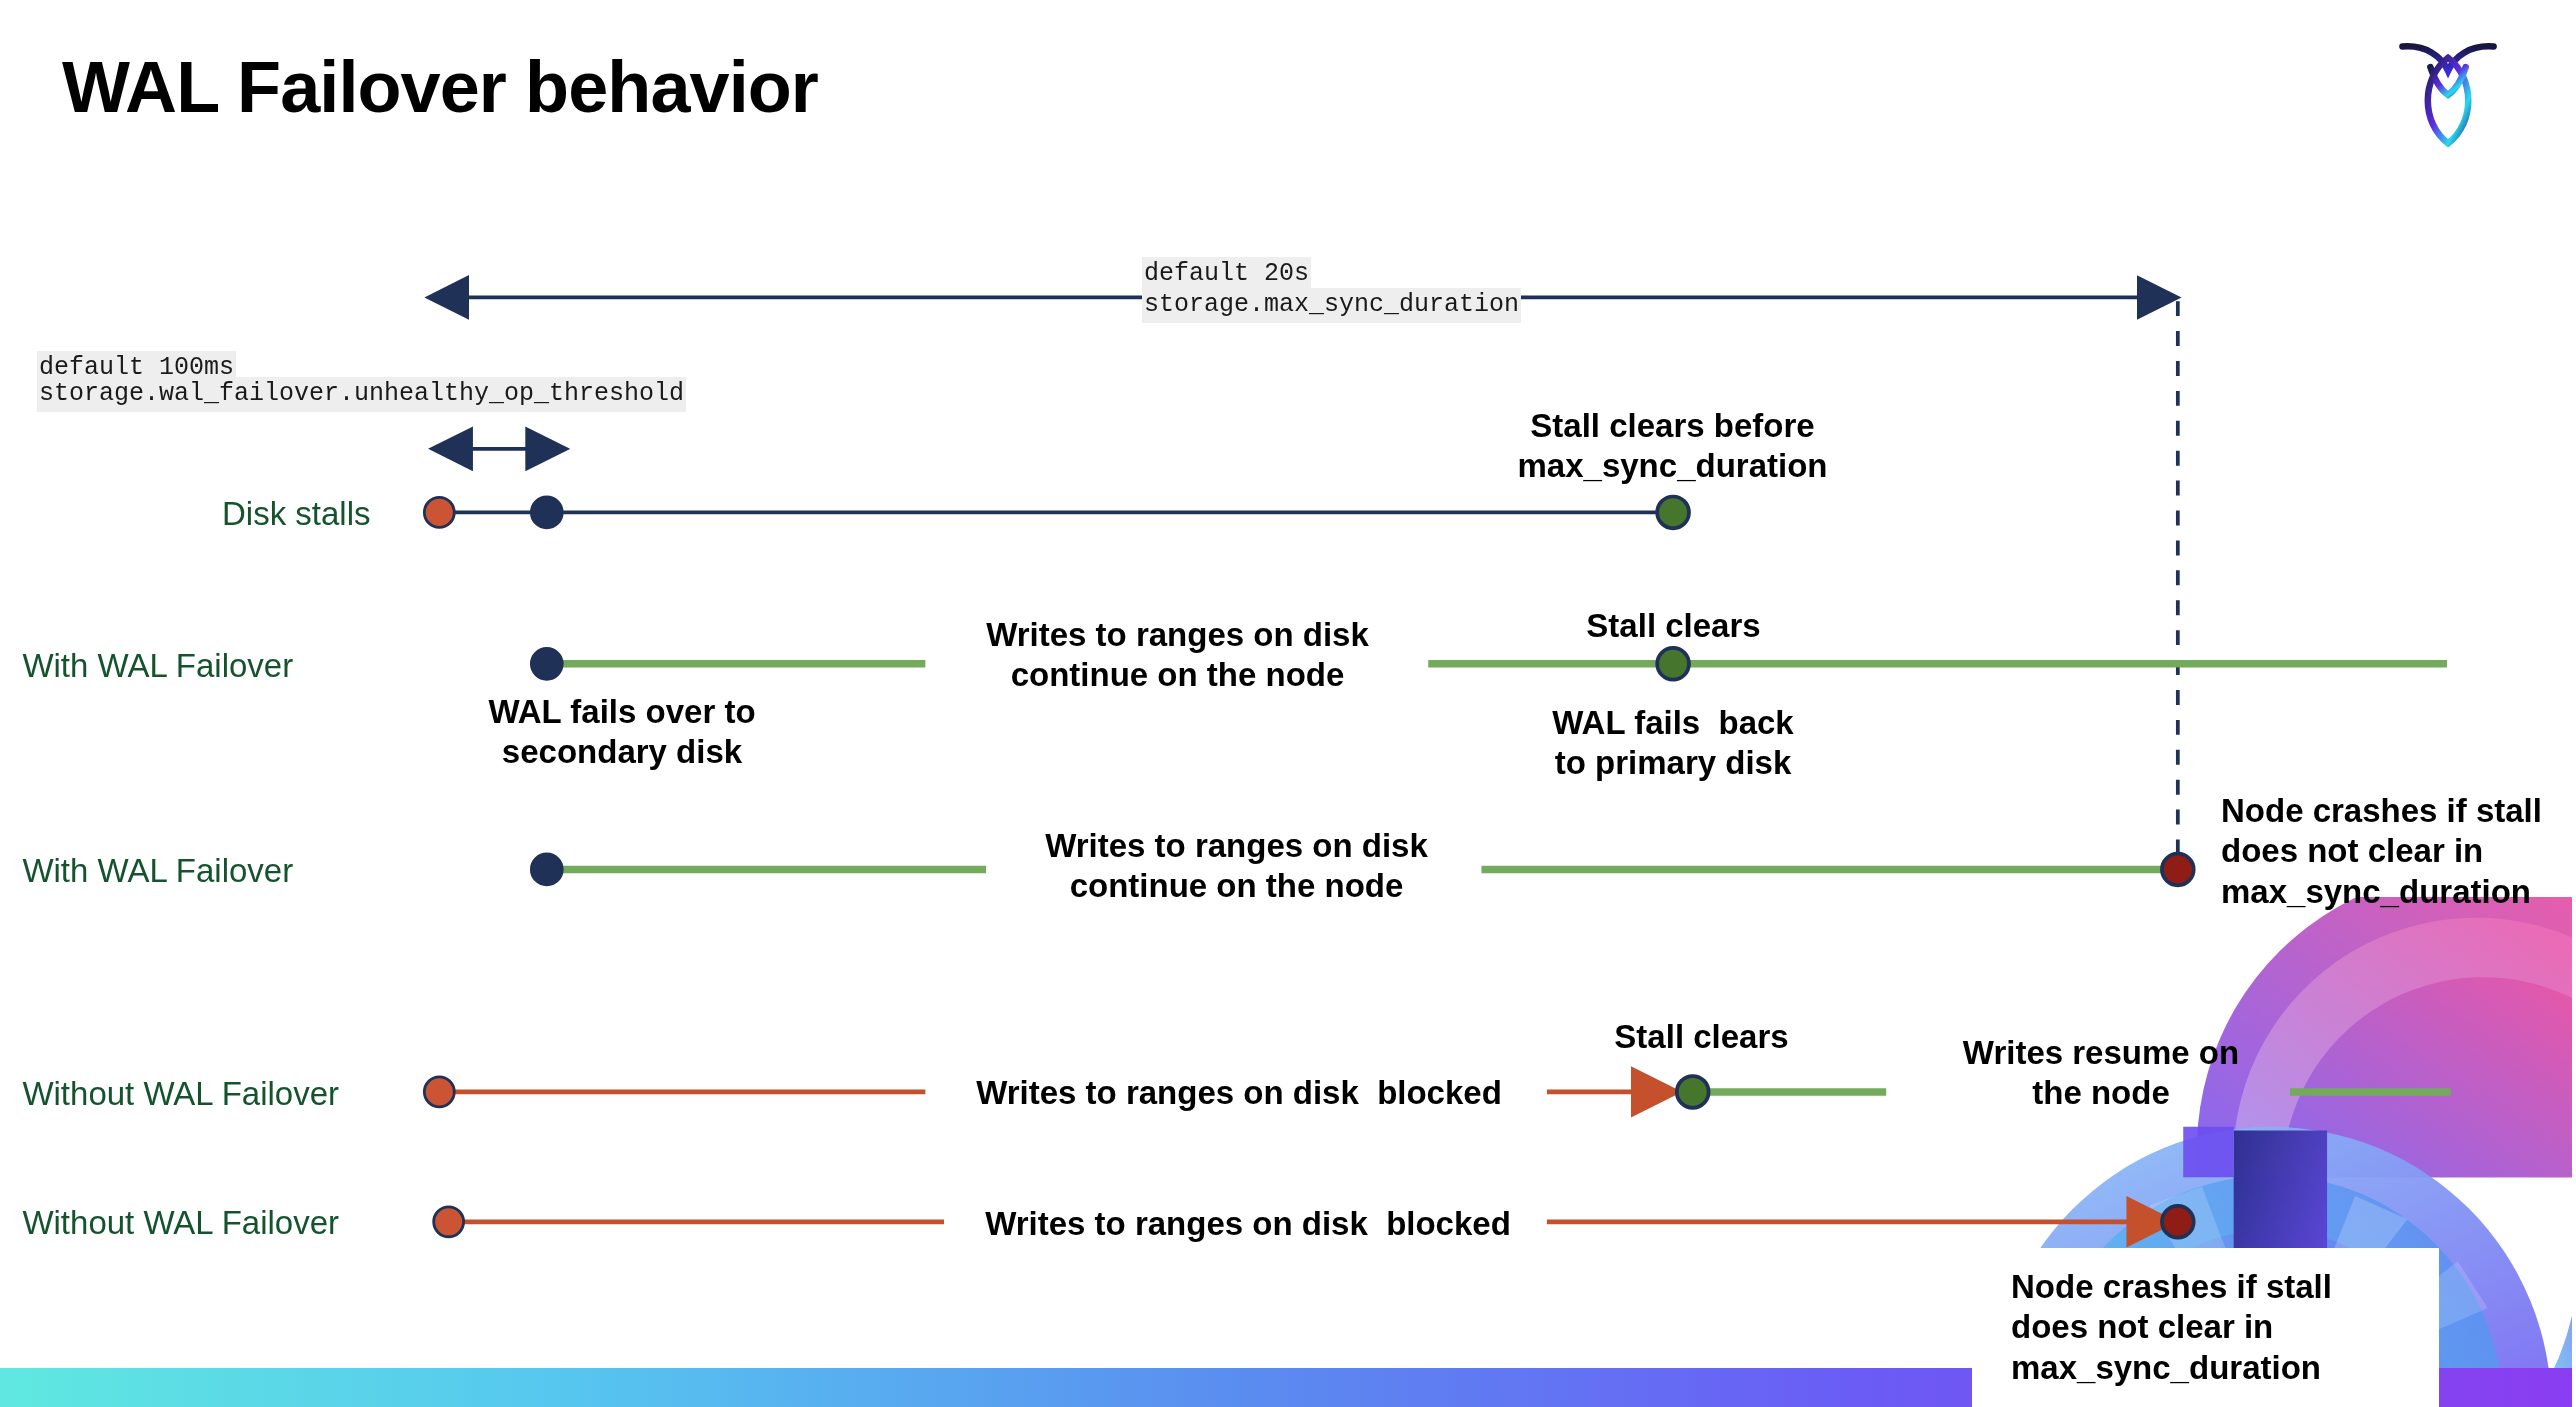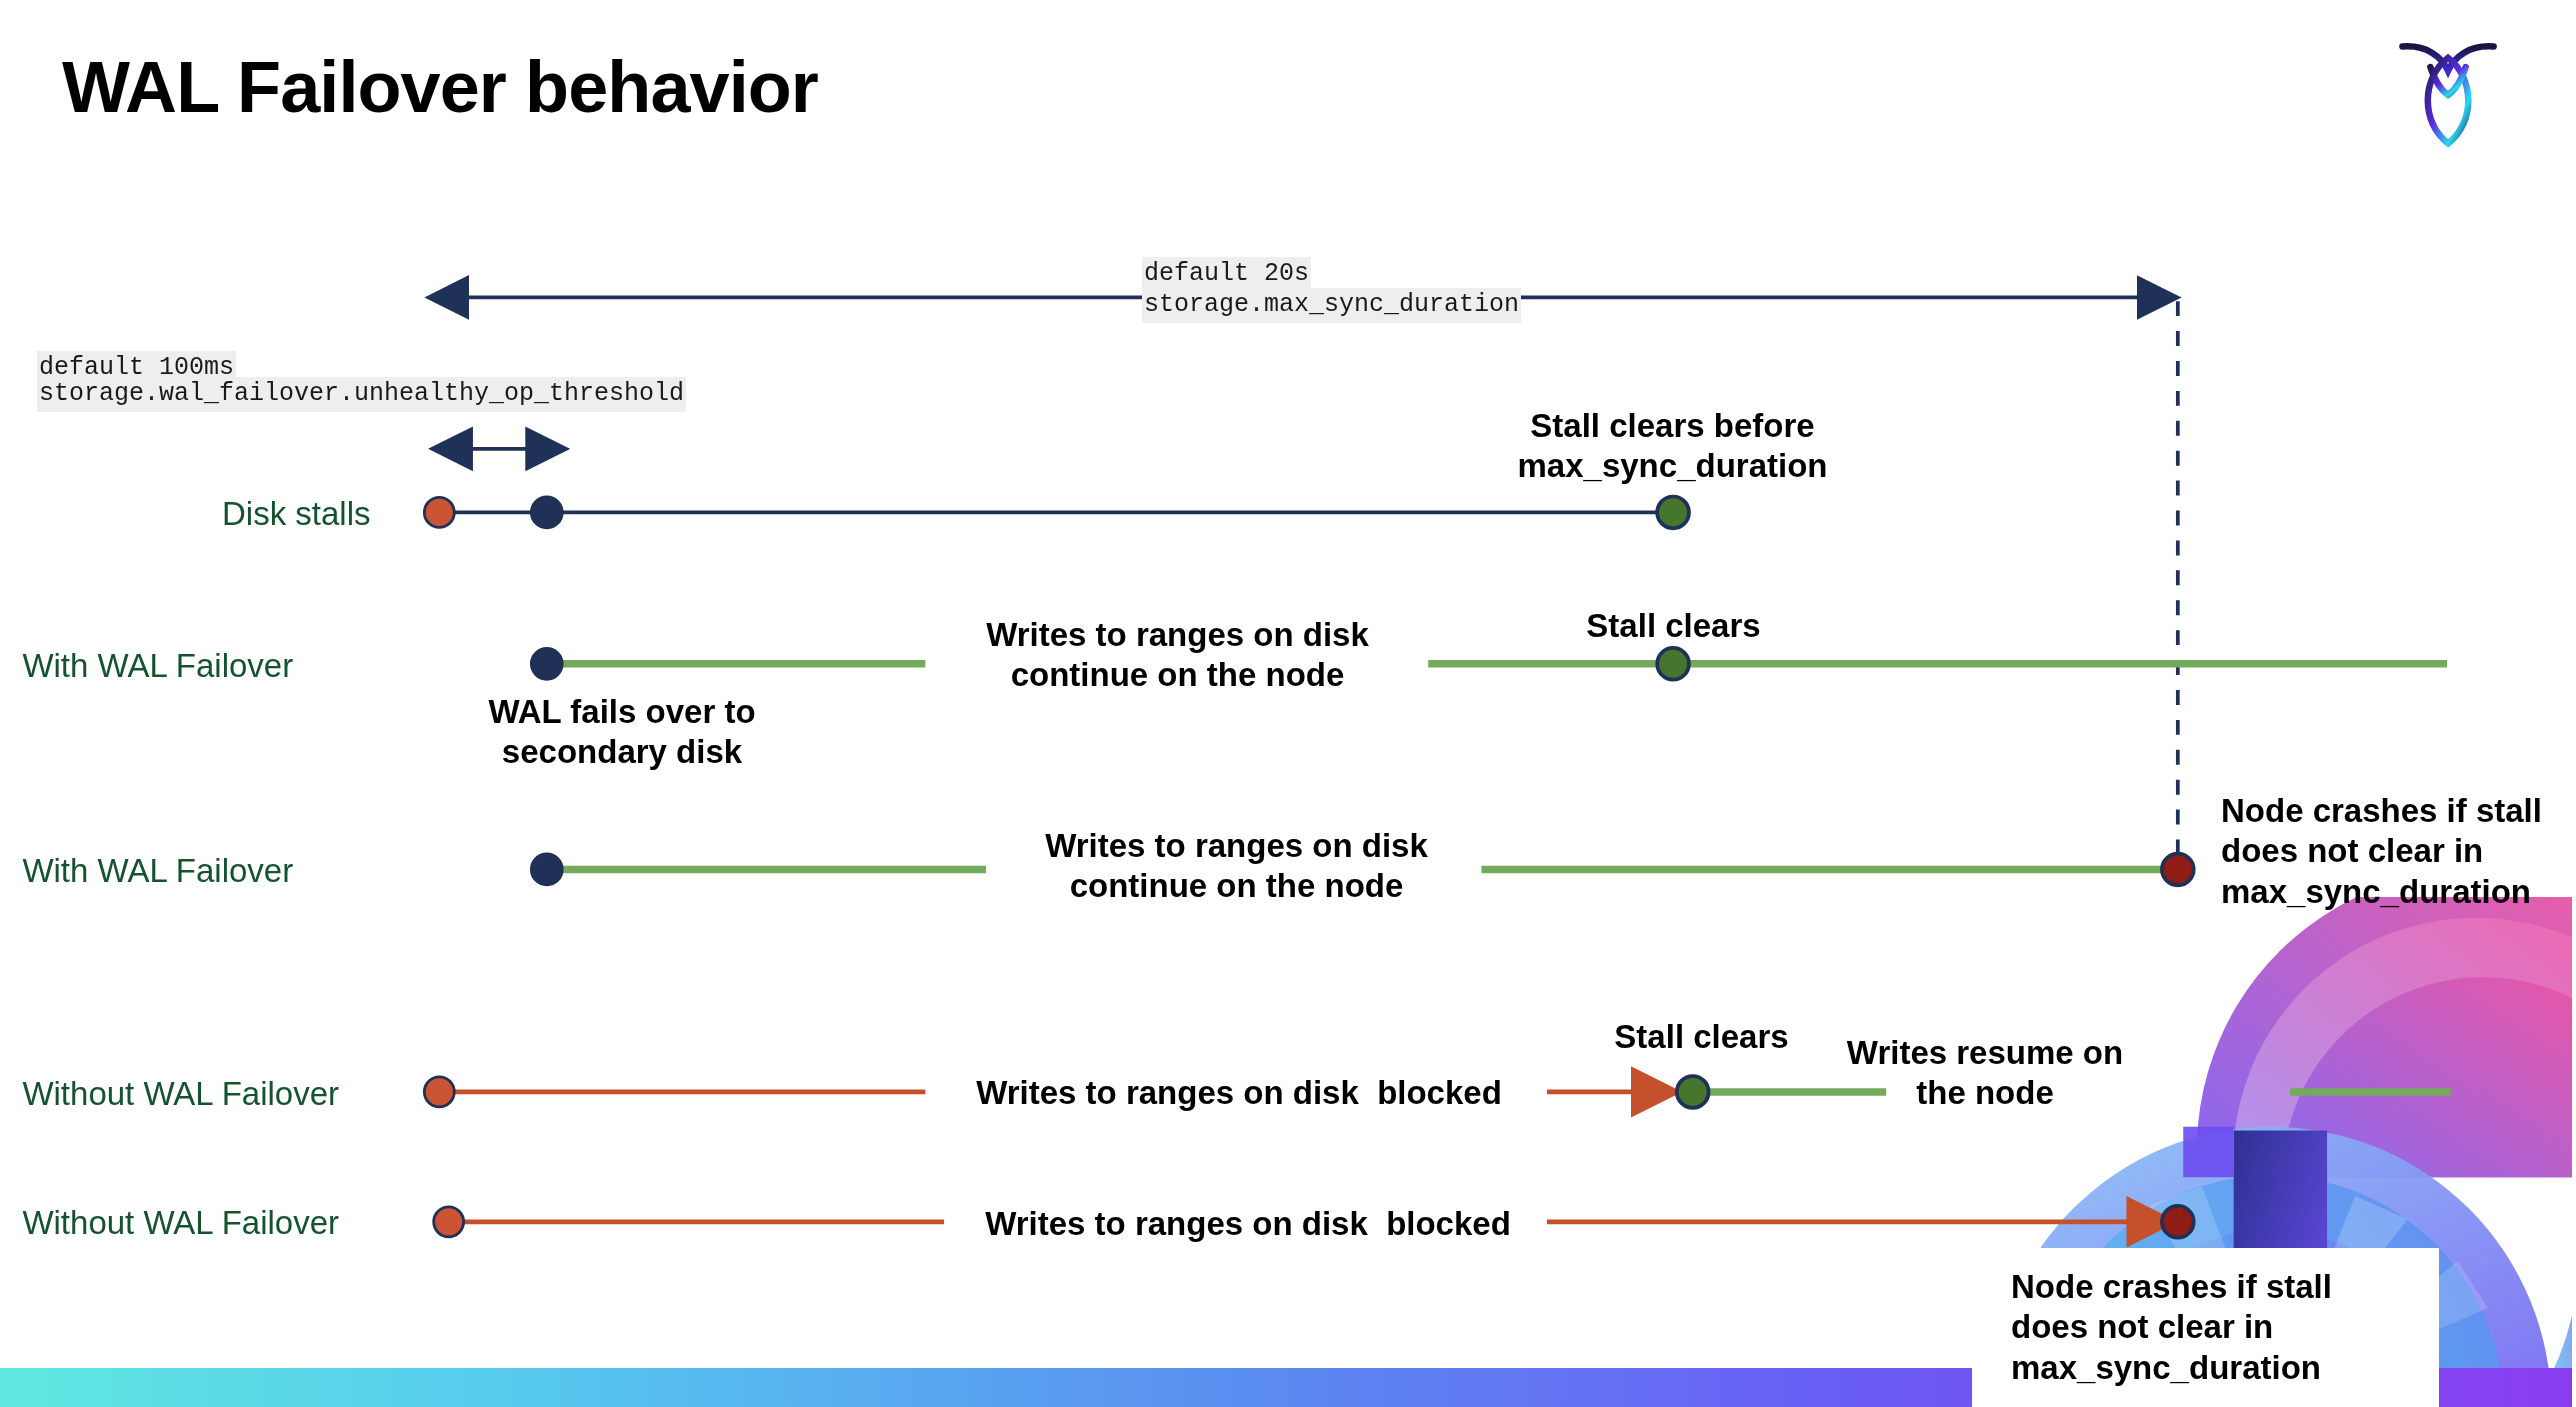--- a/index.html
+++ b/index.html
@@ -190,30 +190,32 @@
   <div class="rowlabel" style="left:22.4px;top:1204px;">Without WAL Failover</div>
 
   <div class="txt c" style="left:1467px;top:406px;width:411px;">Stall clears before
 max_sync_duration</div>
 
   <div class="txt c" style="left:925px;top:615px;width:505px;">Writes to ranges on disk
 continue on the node</div>
   <div class="txt c" style="left:1524px;top:606px;width:299px;">Stall clears</div>
   <div class="txt c" style="left:421px;top:692px;width:402px;">WAL fails over to
 secondary disk</div>
+  <div class="txt c" style="left:1505px;top:703px;width:336px;">WAL fails  back
+to primary disk</div>
 
   <div class="txt c" style="left:984px;top:826px;width:505px;">Writes to ranges on disk
 continue on the node</div>
   <div class="txt l" style="left:2221px;top:791px;width:374px;">Node crashes if stall
 does not clear in
 max_sync_duration</div>
 
   <div class="txt c" style="left:935px;top:1073px;width:608px;">Writes to ranges on disk  blocked</div>
   <div class="txt c" style="left:1552px;top:1017px;width:299px;">Stall clears</div>
-  <div class="txt c" style="left:1812px;top:1033px;width:346px;">Writes resume on
+  <div class="txt c" style="left:1928px;top:1033px;width:346px;">Writes resume on
 the node</div>
 
   <div class="txt c" style="left:944px;top:1204px;width:608px;">Writes to ranges on disk  blocked</div>
   <div class="txt l" style="left:2011px;top:1267px;width:411px;">Node crashes if stall
 does not clear in
 max_sync_duration</div>
 
 </div>
 
 

